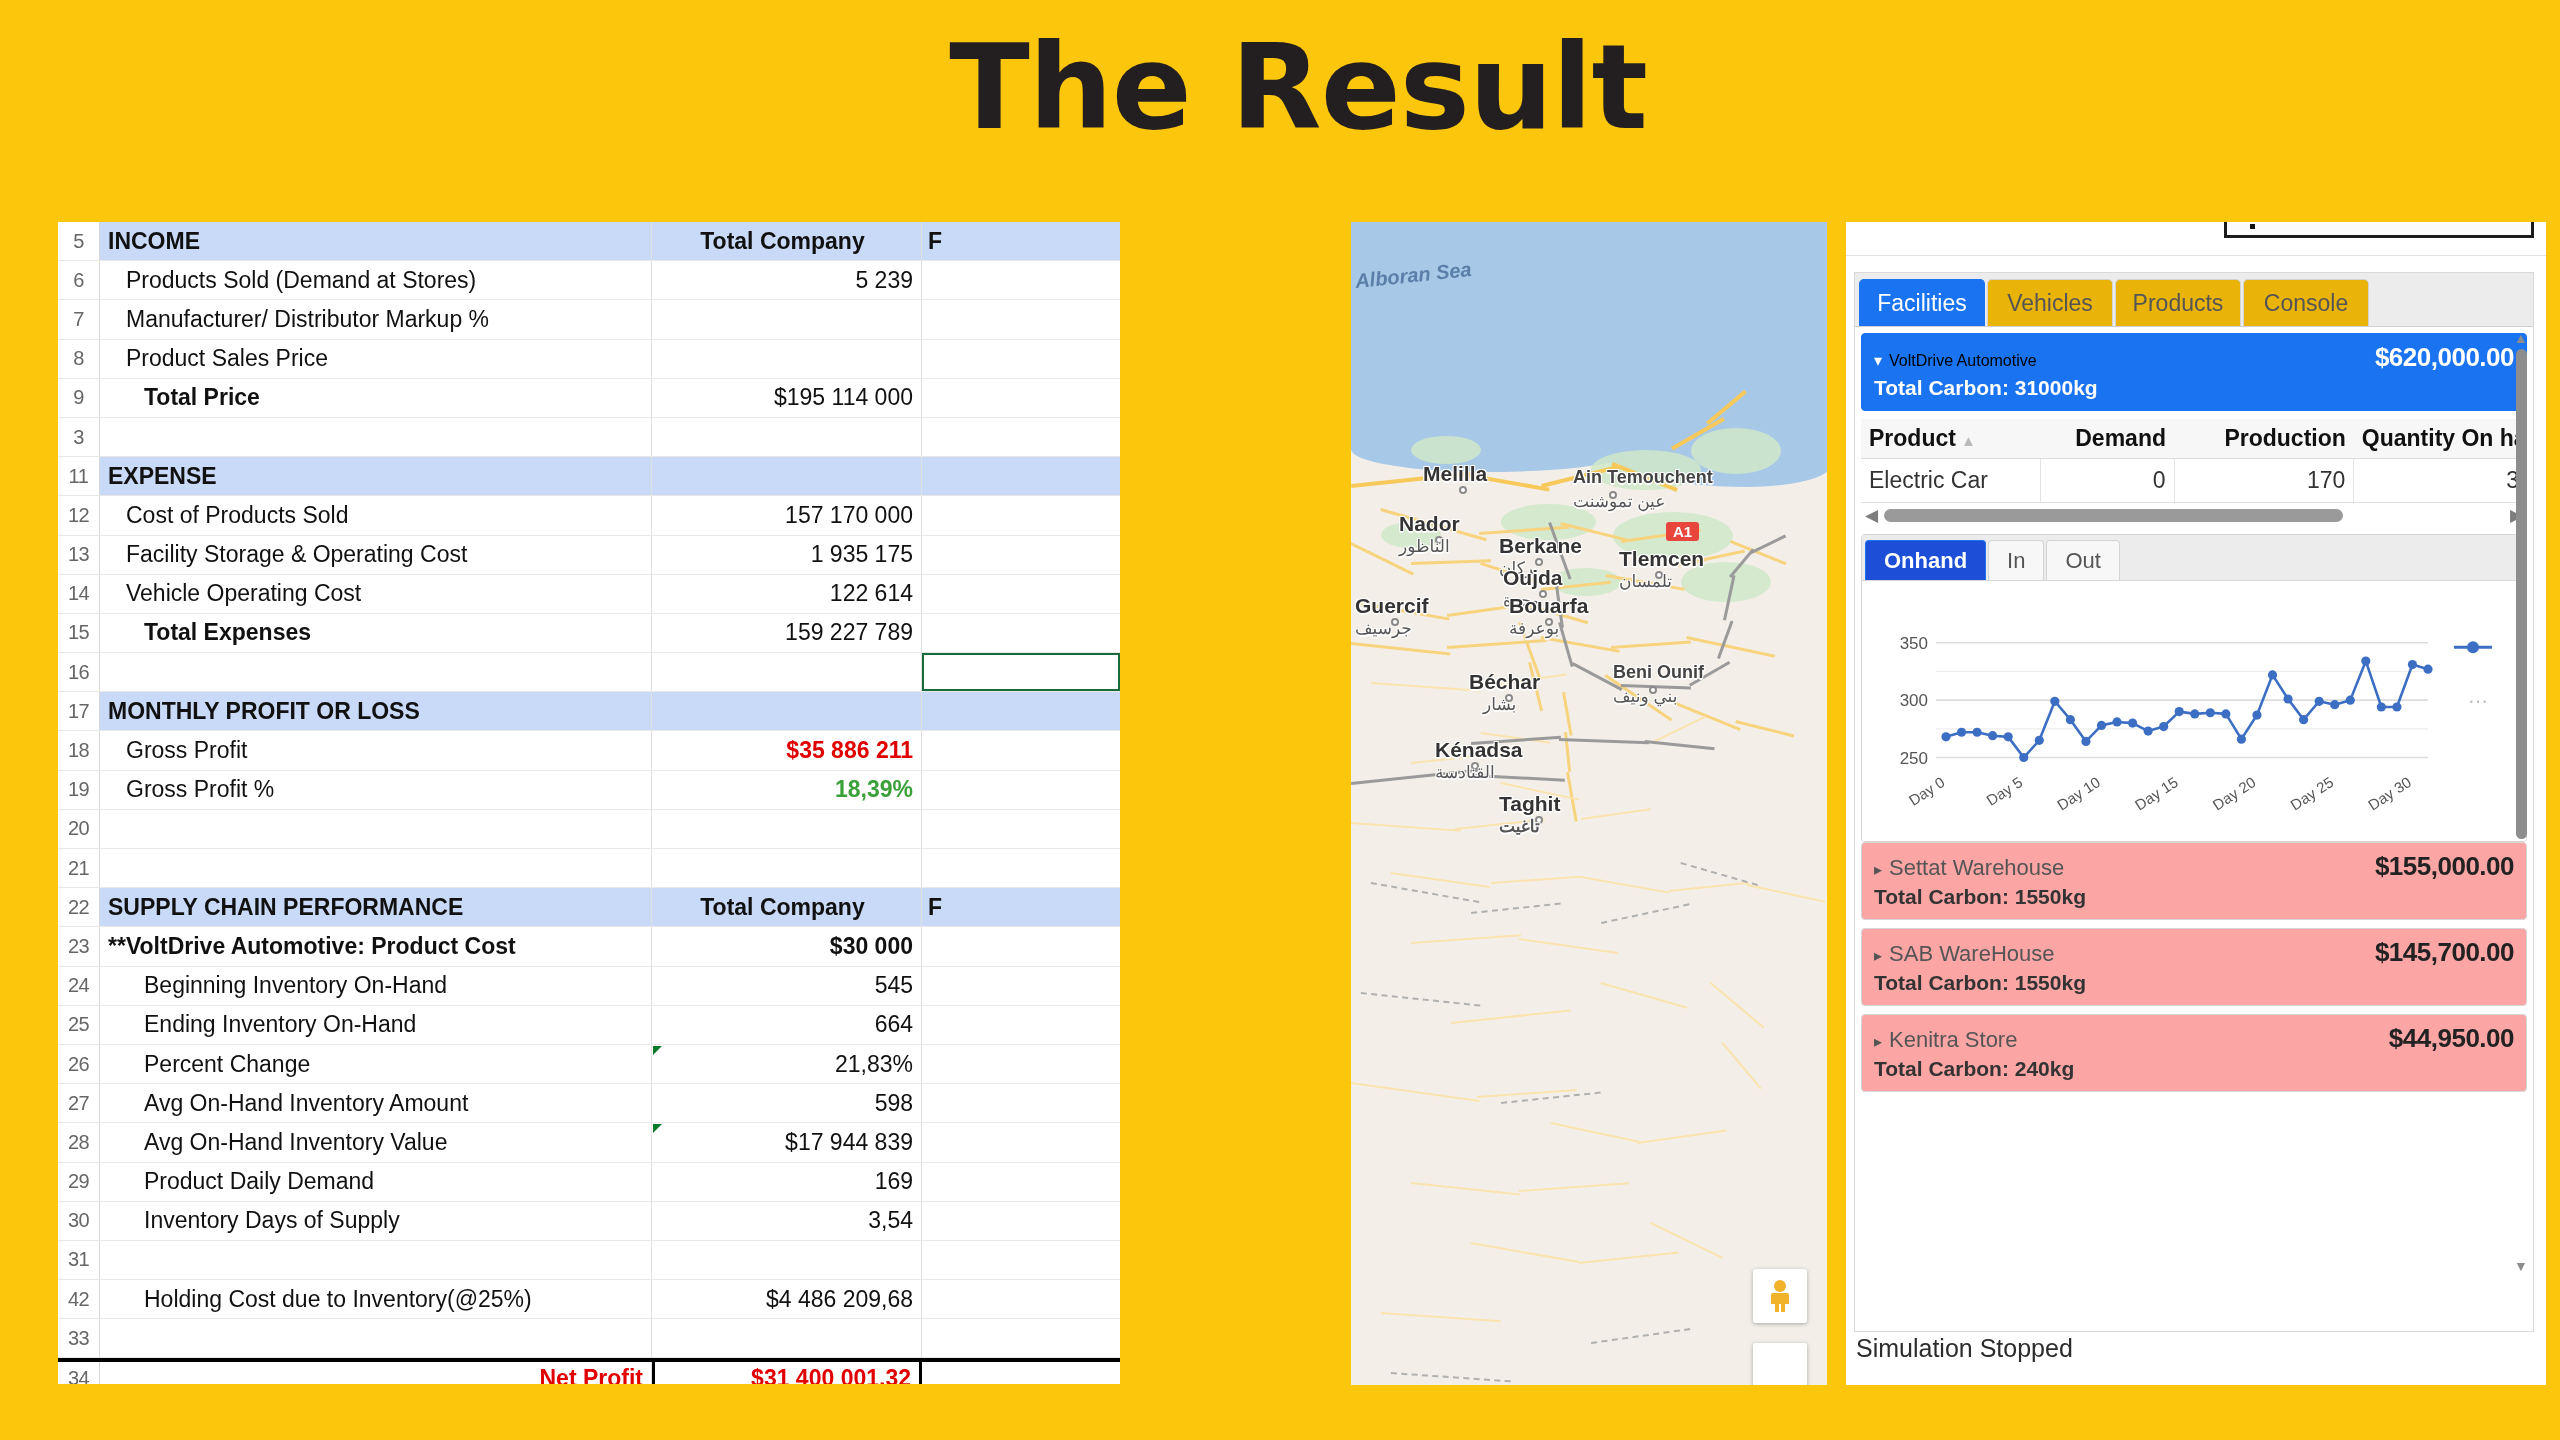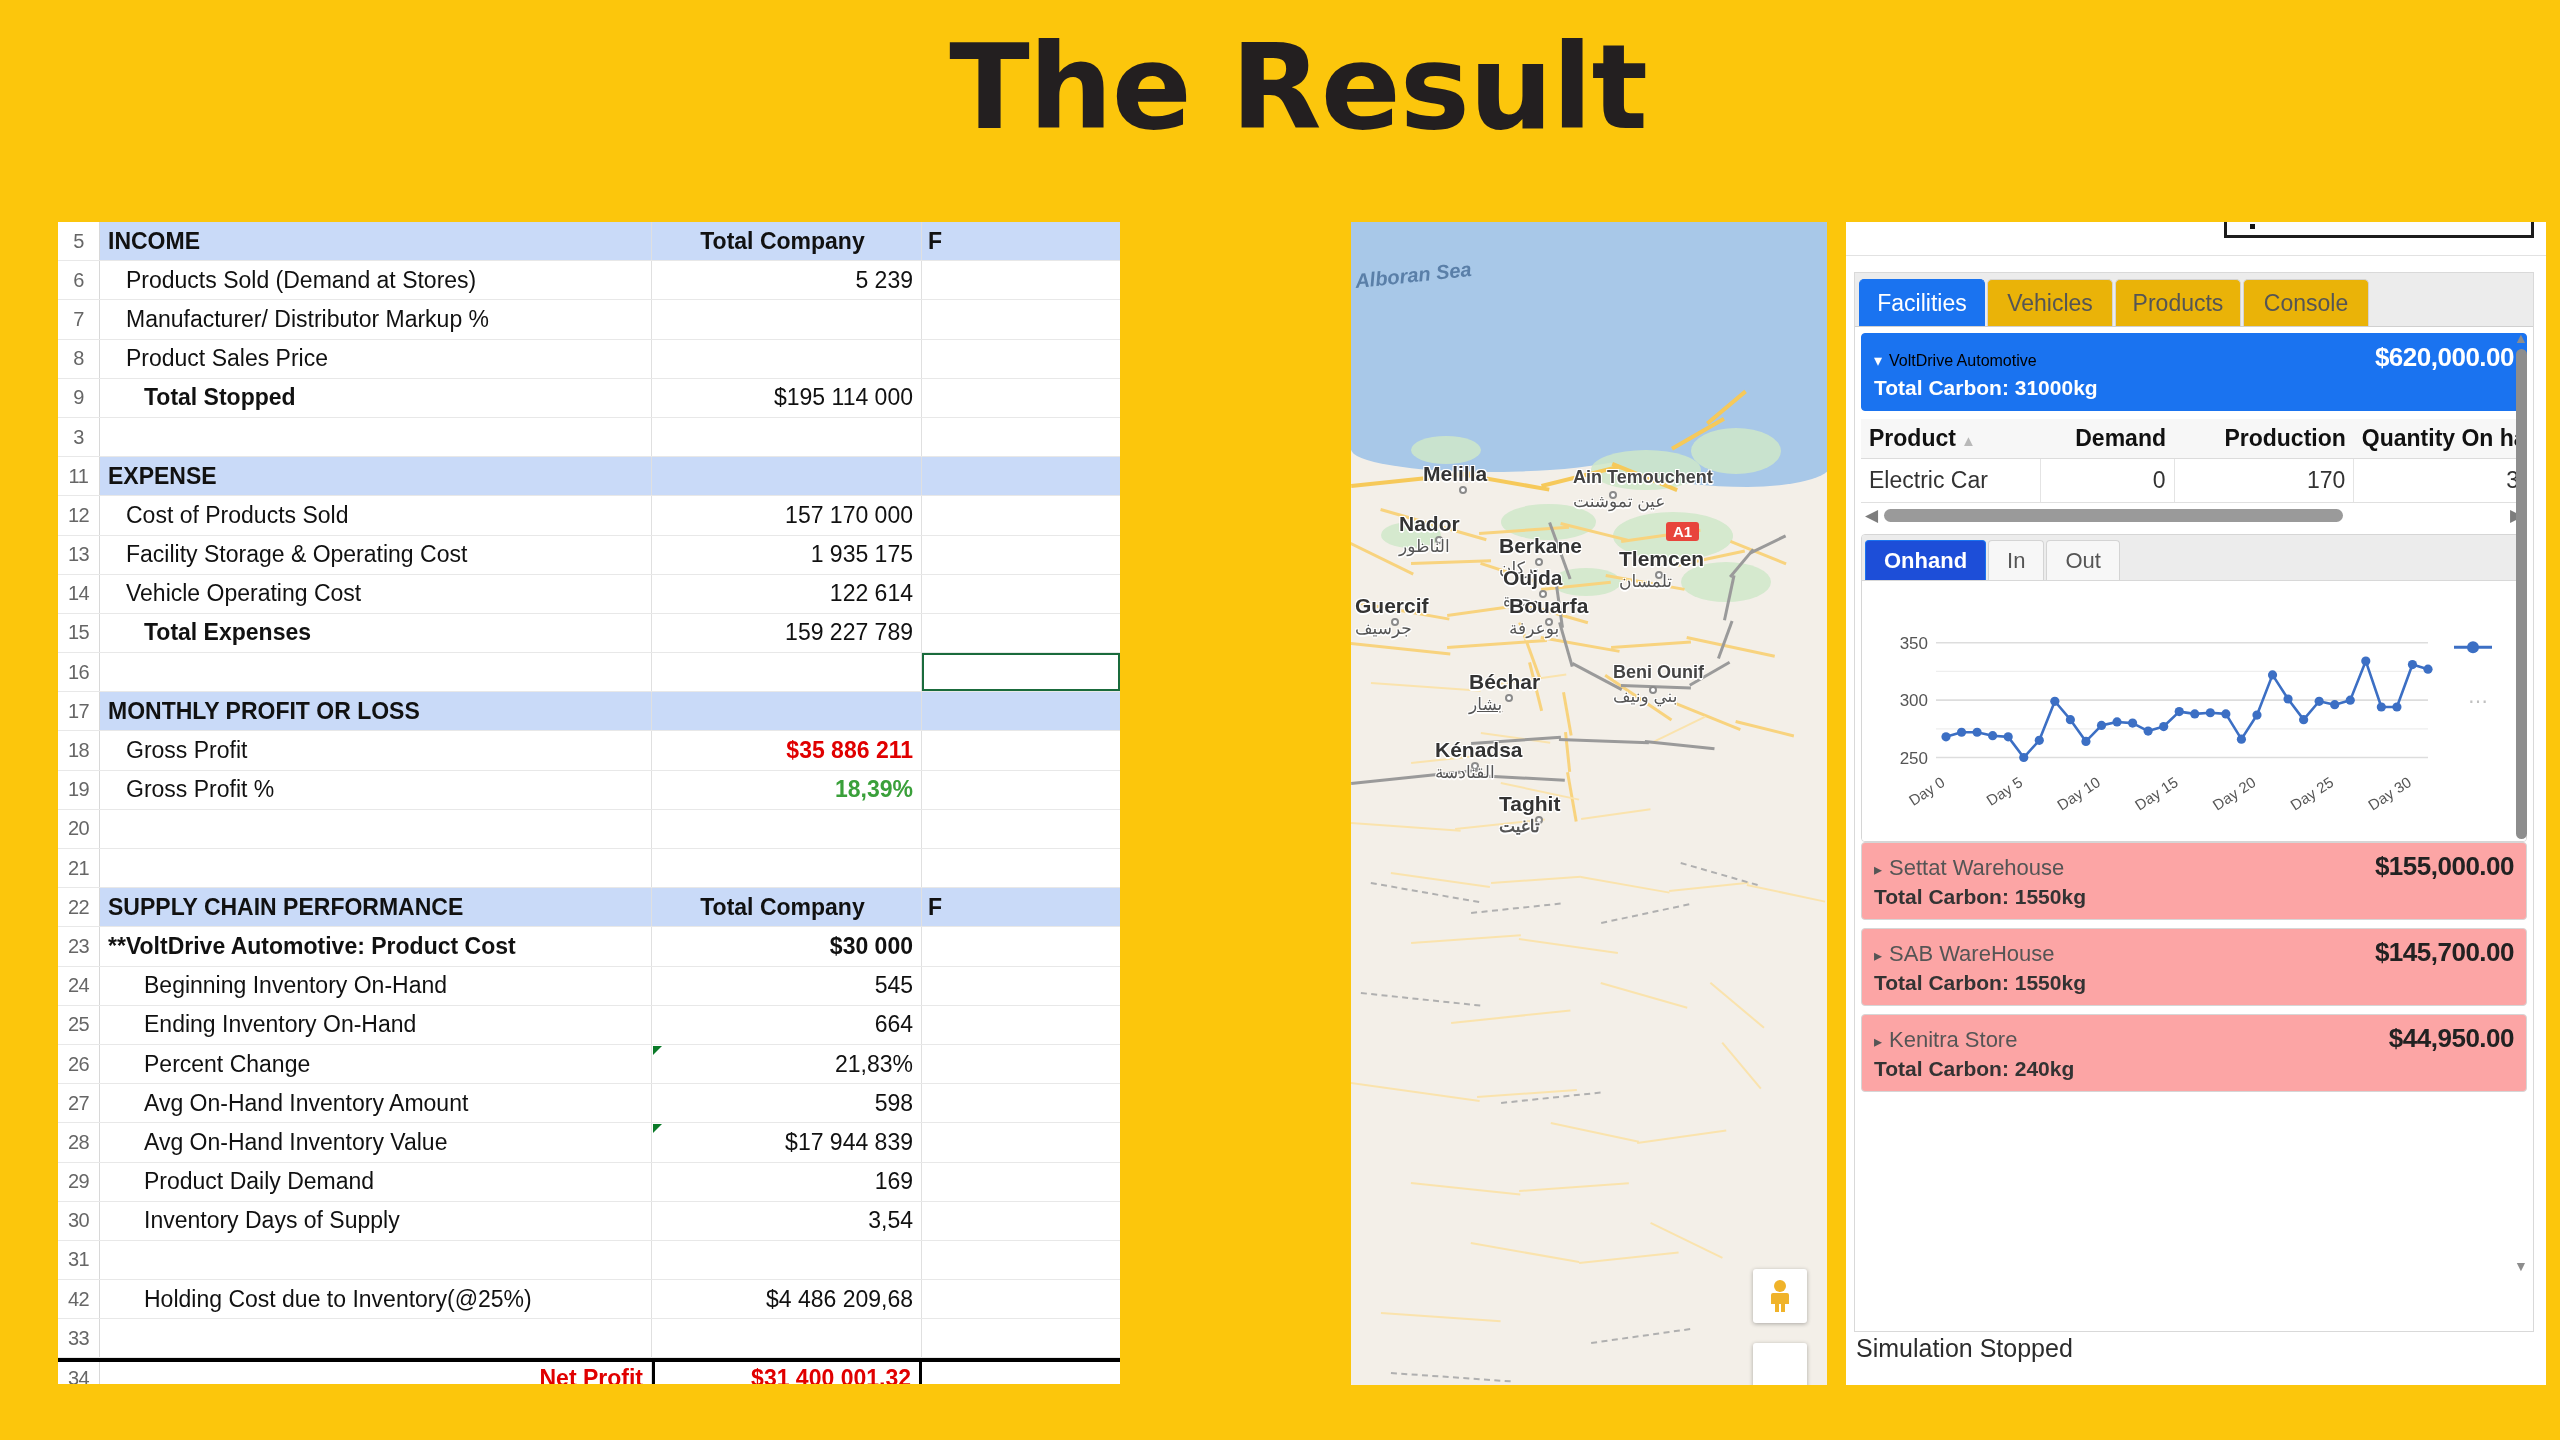--- a/index.html
+++ b/index.html
@@ -442,21 +442,21 @@
       <div class="srow">
         <div class="rownum">8</div>
         <div class="cA ind1">Product Sales Price</div>
         <div class="cB">
           <span></span>
         </div>
         <div class="cC"></div>
       </div>
       <div class="srow">
         <div class="rownum">9</div>
-        <div class="cA ind2 bold">Total Stopped</div>
+        <div class="cA ind2 bold">Total Price</div>
         <div class="cB">
           <span>$195 114 000</span>
         </div>
         <div class="cC"></div>
       </div>
       <div class="srow">
         <div class="rownum">3</div>
         <div class="cA"></div>
         <div class="cB">
           <span></span>
@@ -782,21 +782,21 @@
       <div class="mlabel city" style="left: 268px; top: 325px;">Tlemcen</div>
       <div class="mlabel ar" style="left: 268px; top: 349px;">تلمسان</div>
       <div class="citydot" style="left: 40px; top: 396px;"></div>
       <div class="mlabel city" style="left: 4px; top: 372px;">Guercif</div>
       <div class="mlabel ar" style="left: 4px; top: 396px;">جرسيف</div>
       <div class="citydot" style="left: 194px; top: 396px;"></div>
       <div class="mlabel city" style="left: 158px; top: 372px;">Bouarfa</div>
       <div class="mlabel ar" style="left: 158px; top: 396px;">بوعرفة</div>
       <div class="citydot" style="left: 154px; top: 472px;"></div>
       <div class="mlabel city" style="left: 118px; top: 448px;">Béchar</div>
-      <div class="mlabel ar" style="left: 118px; top: 472px; text-decoration: underline;">بشار</div>
+      <div class="mlabel ar" style="left: 132px; top: 472px;">بشار</div>
       <div class="citydot" style="left: 298px; top: 464px;"></div>
       <div class="mlabel city-sm" style="left: 262px; top: 440px;">Beni Ounif</div>
       <div class="mlabel ar" style="left: 262px; top: 464px;">بني ونيف</div>
       <div class="citydot" style="left: 120px; top: 540px;"></div>
       <div class="mlabel city" style="left: 84px; top: 516px;">Kénadsa</div>
       <div class="mlabel ar" style="left: 84px; top: 540px;">القنادسة</div>
       <div class="citydot" style="left: 184px; top: 594px;"></div>
       <div class="mlabel city" style="left: 148px; top: 570px;">Taghit</div>
       <div class="mlabel ar" style="left: 148px; top: 594px; font-weight: bold;">تاغيت</div>
     </div>

